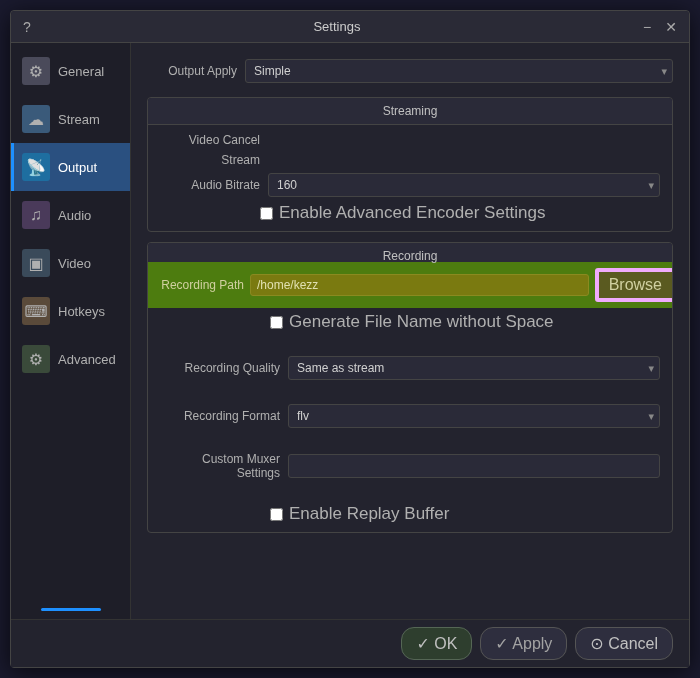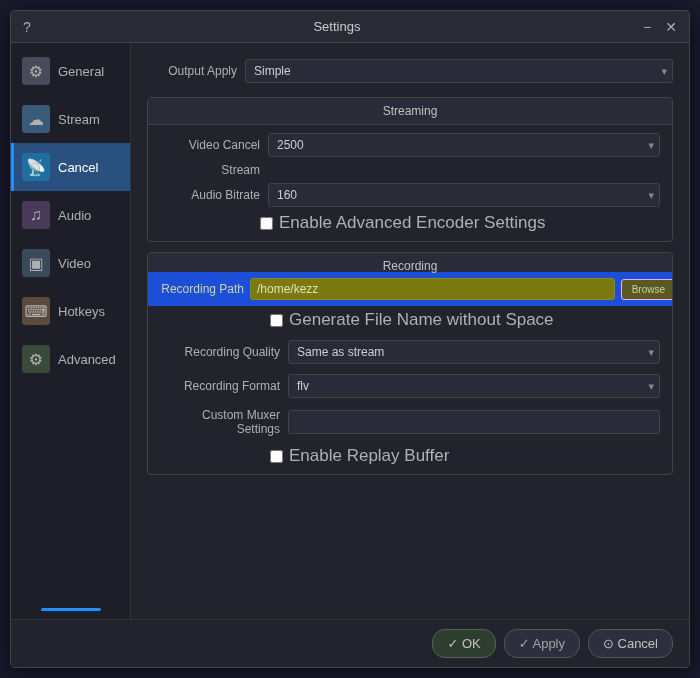--- a/index.html
+++ b/index.html
@@ -202,21 +202,21 @@
       cursor: pointer;
     }
     .checkbox-label {
       color: #b0b0b0;
       font-size: 17px;
     }
     .recording-path-row {
       display: flex;
       align-items: center;
       gap: 6px;
-      background: #1d4ed8;
+      background: #4d7c0f;
       padding: 6px 8px;
       border-radius: 3px;
       margin: -8px -12px 0 -12px;
     }
     .recording-path-label {
       color: #d0d0a0;
       font-size: 12px;
       width: 100px;
       text-align: right;
       flex-shrink: 0;
@@ -226,25 +226,25 @@
       background: #7a7a10;
       border: 1px solid #8a8a20;
       border-radius: 3px;
       color: #e0e0b0;
       padding: 3px 6px;
       font-size: 12px;
       outline: none;
     }
     .browse-btn {
       background: #5a5a20;
-      border: 1px solid #f0abfc;
+      border: 4px solid #f0abfc;
       border-radius: 3px;
       color: #d0d0a0;
       padding: 4px 10px;
-      font-size: 10px;
+      font-size: 16px;
       cursor: pointer;
       white-space: nowrap;
     }
     .text-input {
       flex: 1;
       background: #2a2a38;
       border: 1px solid #444;
       border-radius: 3px;
       color: #d0d0d0;
       padding: 4px 8px;
@@ -260,35 +260,35 @@
       gap: 8px;
       padding: 0 16px;
       background: #23232e;
     }
     .footer-btn {
       background: #2e2e3e;
       border: 1px solid #555;
       border-radius: 13px;
       color: #c0c0c0;
       padding: 6px 14px;
-      font-size: 13px;
+      font-size: 16px;
       cursor: pointer;
       display: flex;
       align-items: center;
       gap: 4px;
     }
     .footer-btn.primary {
       background: #2e3e2e;
       border-color: #556655;
     }
     .section-body-recording {
       padding: 0 12px 8px 12px;
       display: flex;
       flex-direction: column;
-      gap: 10px;
+      gap: 24px;
     }
   </style>
 </head>
 <body>
 
 <div class="dialog">
 
   <div class="titlebar">
     <div class="titlebar-left">
       <span class="titlebar-btn">?</span>
@@ -306,21 +306,21 @@
       <div class="sidebar-item">
         <div class="sidebar-icon icon-general">⚙</div>
         <span>General</span>
       </div>
       <div class="sidebar-item">
         <div class="sidebar-icon icon-stream">☁</div>
         <span>Stream</span>
       </div>
       <div class="sidebar-item active">
         <div class="sidebar-icon icon-output">📡</div>
-        <span>Cancel</span>
+        <span>Output</span>
       </div>
       <div class="sidebar-item">
         <div class="sidebar-icon icon-audio">♫</div>
         <span>Audio</span>
       </div>
       <div class="sidebar-item">
         <div class="sidebar-icon icon-video">▣</div>
         <span>Video</span>
       </div>
       <div class="sidebar-item">
@@ -347,28 +347,20 @@
           </select>
         </div>
       </div>
 
       <div class="section-box">
         <div class="section-header">Streaming</div>
         <div class="section-body">
 
           <div class="form-row">
             <span class="form-label" style="width:100px;">Video Cancel</span>
-            <div class="select-wrapper">
-              <select>
-                <option>2500</option>
-                <option>3000</option>
-                <option>4000</option>
-                <option>5000</option>
-              </select>
-            </div>
           </div>
 
           <div class="form-row">
             <span class="form-label" style="width:100px;">Stream</span>
           </div>
 
           <div class="form-row">
             <span class="form-label" style="width:100px;">Audio Bitrate</span>
             <div class="select-wrapper">
               <select>

